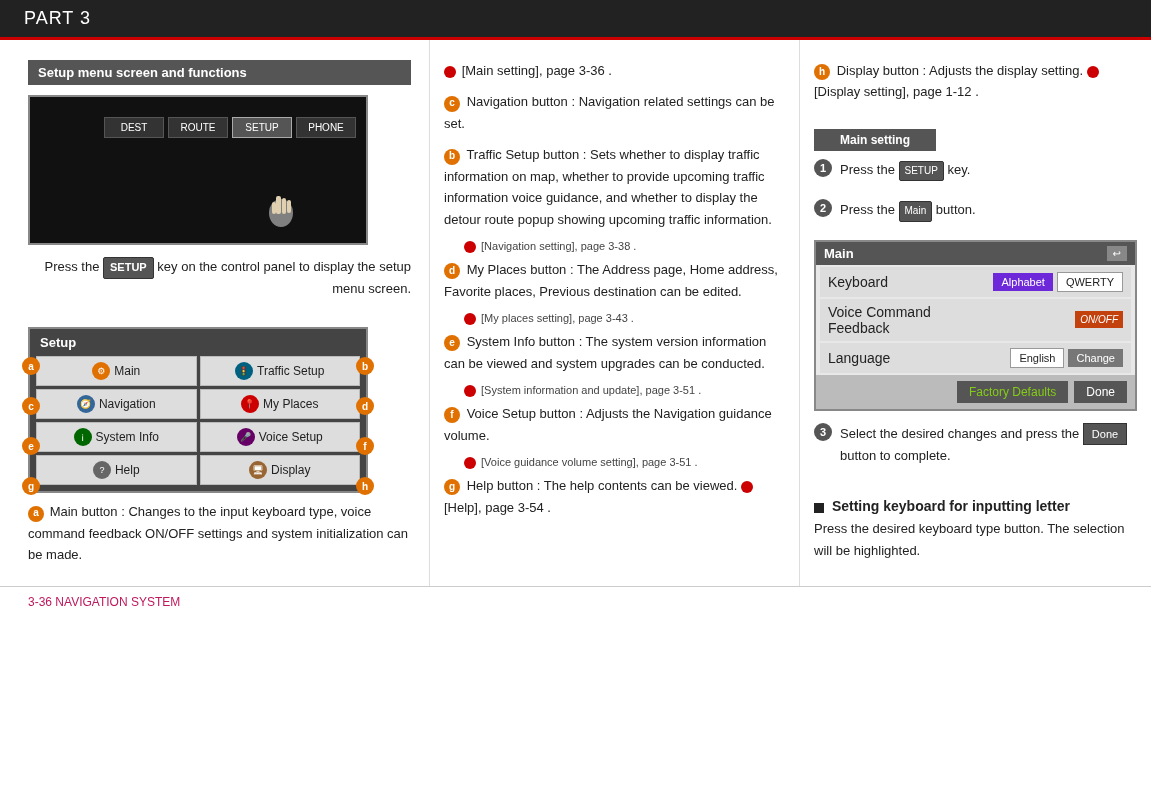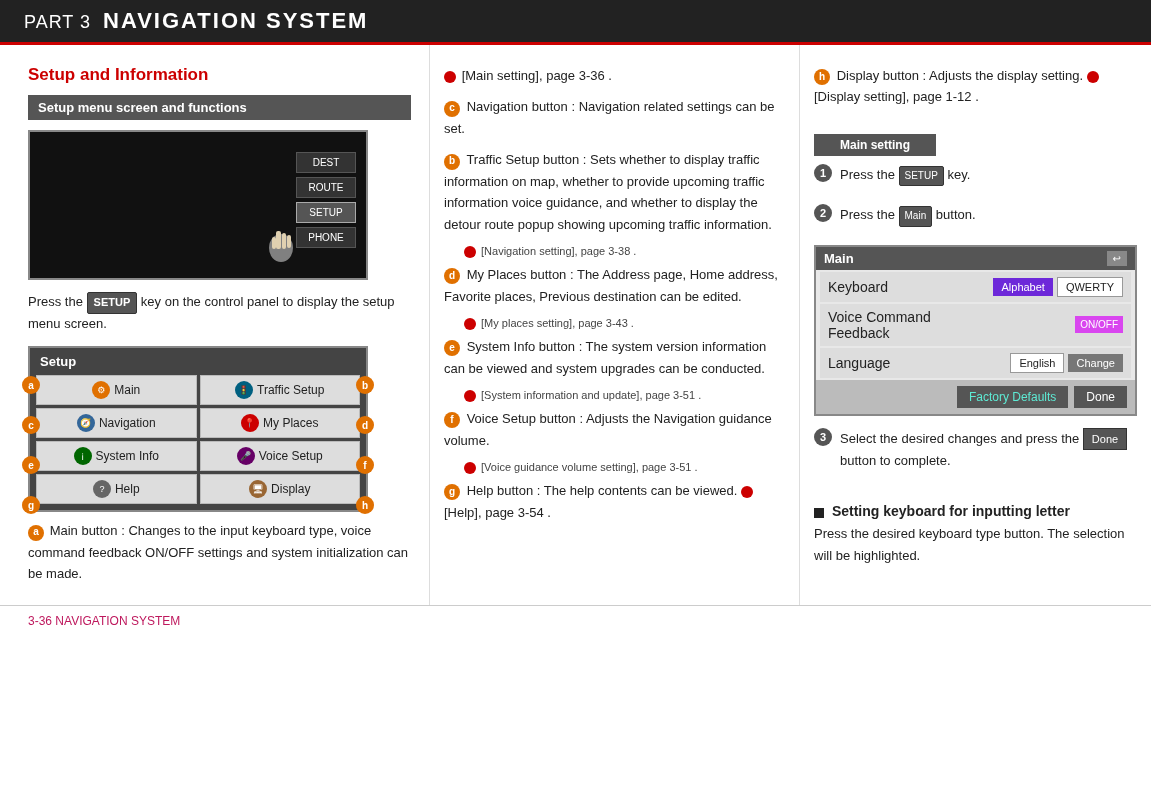--- a/index.html
+++ b/index.html
@@ -74,21 +74,21 @@
       display: flex;
       align-items: center;
       justify-content: center;
     }
 
     .screen-buttons {
       position: absolute;
       right: 10px;
       top: 20px;
       display: flex;
-      flex-direction: column;
+      flex-direction: row;
       gap: 4px;
     }
 
     .screen-btn {
       background: #333;
       color: #fff;
       font-size: 10px;
       padding: 4px 10px;
       text-align: center;
       border: 1px solid #555;
@@ -103,21 +103,22 @@
       position: absolute;
       bottom: 15px;
       right: 70px;
       width: 30px;
       height: 40px;
     }
 
     .setup-text {
       font-size: 13px;
       line-height: 1.6;
-      margin-bottom: 12px;
+      margin-bottom: 28px;
+      text-align: right;
     }
 
     .key-badge {
       display: inline-block;
       background: #555;
       color: #fff;
       font-size: 11px;
       font-weight: bold;
       padding: 1px 6px;
       border-radius: 2px;
@@ -321,24 +322,25 @@
       padding: 3px 8px;
       border: none;
       cursor: pointer;
     }
     .panel-row-btn.white {
       background: #fff;
       color: #222;
       border: 1px solid #999;
     }
     .panel-row-btn.onoff {
-      background: #d946ef;
+      background: #c2410c;
       color: #fff;
       font-size: 10px;
       padding: 3px 5px;
+      font-style: italic;
     }
     .panel-row-btn.english {
       background: #fff;
       color: #222;
       border: 1px solid #999;
       font-size: 11px;
     }
     .panel-row-btn.change {
       background: #777;
       color: #fff;
@@ -348,21 +350,21 @@
     .panel-bottom-row {
       display: flex;
       justify-content: flex-end;
       gap: 6px;
       padding: 6px 8px;
       background: #bbb;
     }
 
     .panel-bottom-btn {
       background: #555;
-      color: #5eead4;
+      color: #84cc16;
       font-size: 12px;
       padding: 4px 12px;
       border: none;
       cursor: pointer;
     }
     .panel-bottom-btn.done {
       background: #555;
       color: #fff;
     }
 
@@ -441,27 +443,25 @@
       padding: 4px 26px;
       margin-bottom: 8px;
       display: inline-block;
     }
   </style>
 </head>
 <body>
 
 <div class="page-header">
   <span class="header-part">PART 3</span>
-  <span class="header-title">NAVIGATION SYSTEM</span>
 </div>
 
 <div class="page-content">
 
   <div class="left-col">
-    <div class="section-title">Setup and Information</div>
     <div class="subsection-bar">Setup menu screen and functions</div>
 
     <div class="setup-screen-img">
       <div class="screen-buttons">
         <div class="screen-btn">DEST</div>
         <div class="screen-btn">ROUTE</div>
         <div class="screen-btn active">SETUP</div>
         <div class="screen-btn">PHONE</div>
       </div>
 

